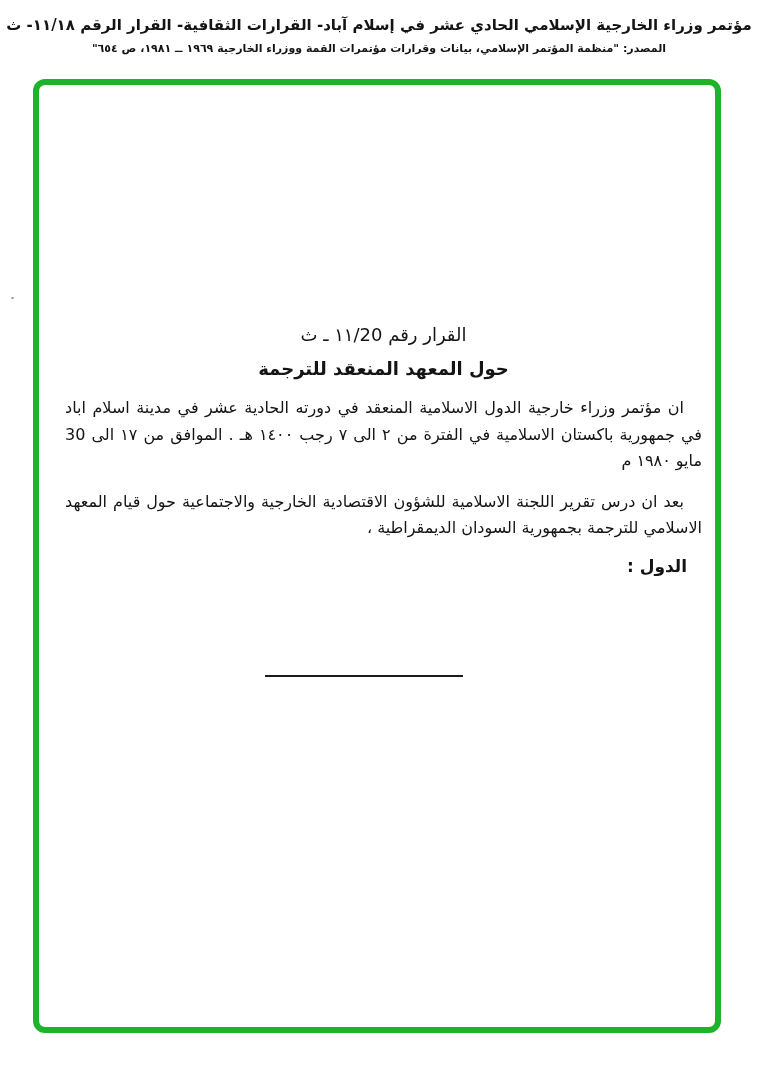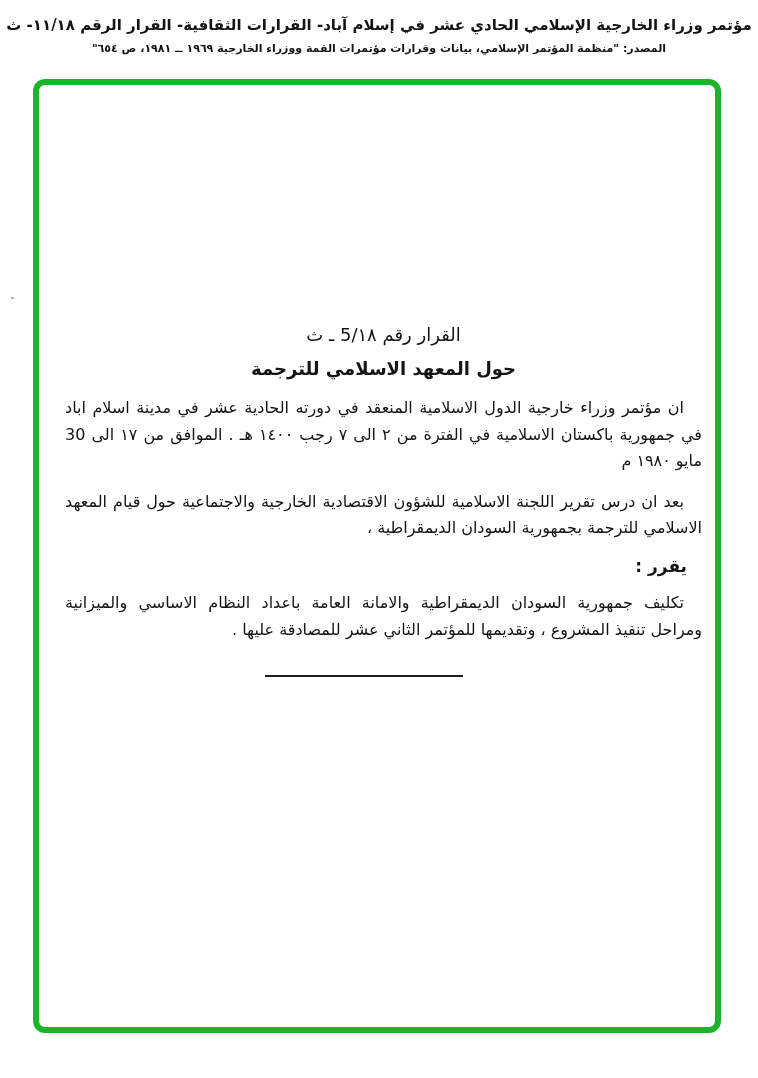--- a/index.html
+++ b/index.html
@@ -115,30 +115,29 @@
   <div class="header">
     <div class="header-line1">مؤتمر وزراء الخارجية الإسلامي الحادي عشر في إسلام آباد- القرارات الثقافية- القرار الرقم ١١/١٨- ث</div>
     <div class="header-line2">المصدر: "منظمة المؤتمر الإسلامي، بيانات وقرارات مؤتمرات القمة ووزراء الخارجية ١٩٦٩ ــ ١٩٨١، ص ٦٥٤"</div>
   </div>
 
   <div class="speck"></div>
 
   <div class="doc-box">
     <div class="doc-inner">
 
-      <div class="res-number">القرار رقم 5/١٨ ـ ث</div>
+      <div class="res-number">القرار رقم ١١/20 ـ ث</div>
 
-      <div class="res-title">حول المعهد الاسلامي للترجمة</div>
+      <div class="res-title">حول المعهد المنعقد للترجمة</div>
 
       <div class="para">ان مؤتمر وزراء خارجية الدول الاسلامية المنعقد في دورته الحادية عشر في مدينة اسلام اباد في جمهورية باكستان الاسلامية في الفترة من ٢ الى ٧ رجب ١٤٠٠ هـ . الموافق من ١٧ الى 30 مايو ١٩٨٠ م</div>
 
       <div class="para">بعد ان درس تقرير اللجنة الاسلامية للشؤون الاقتصادية الخارجية والاجتماعية حول قيام المعهد الاسلامي للترجمة بجمهورية السودان الديمقراطية ،</div>
 
-      <div class="decree-label">يقرر :</div>
+      <div class="decree-label">الدول :</div>
 
-      <div class="para">تكليف جمهورية السودان الديمقراطية والامانة العامة باعداد النظام الاساسي والميزانية ومراحل تنفيذ المشروع ، وتقديمها للمؤتمر الثاني عشر للمصادقة عليها .</div>
 
     </div>
   </div>
 
   <div class="divider"></div>
 
 </div>
 
 </body></html>

